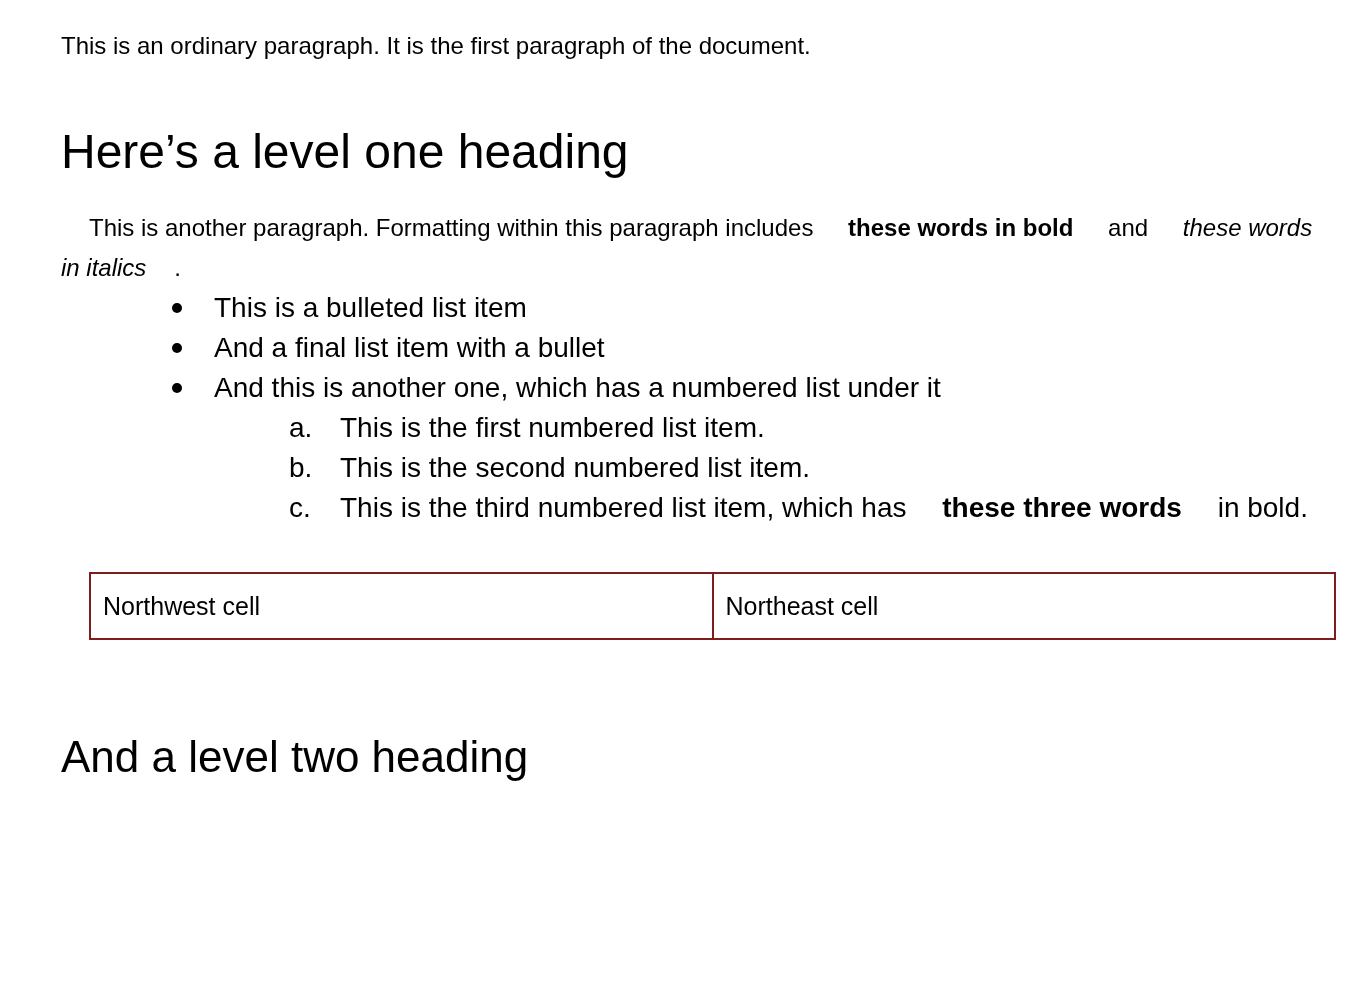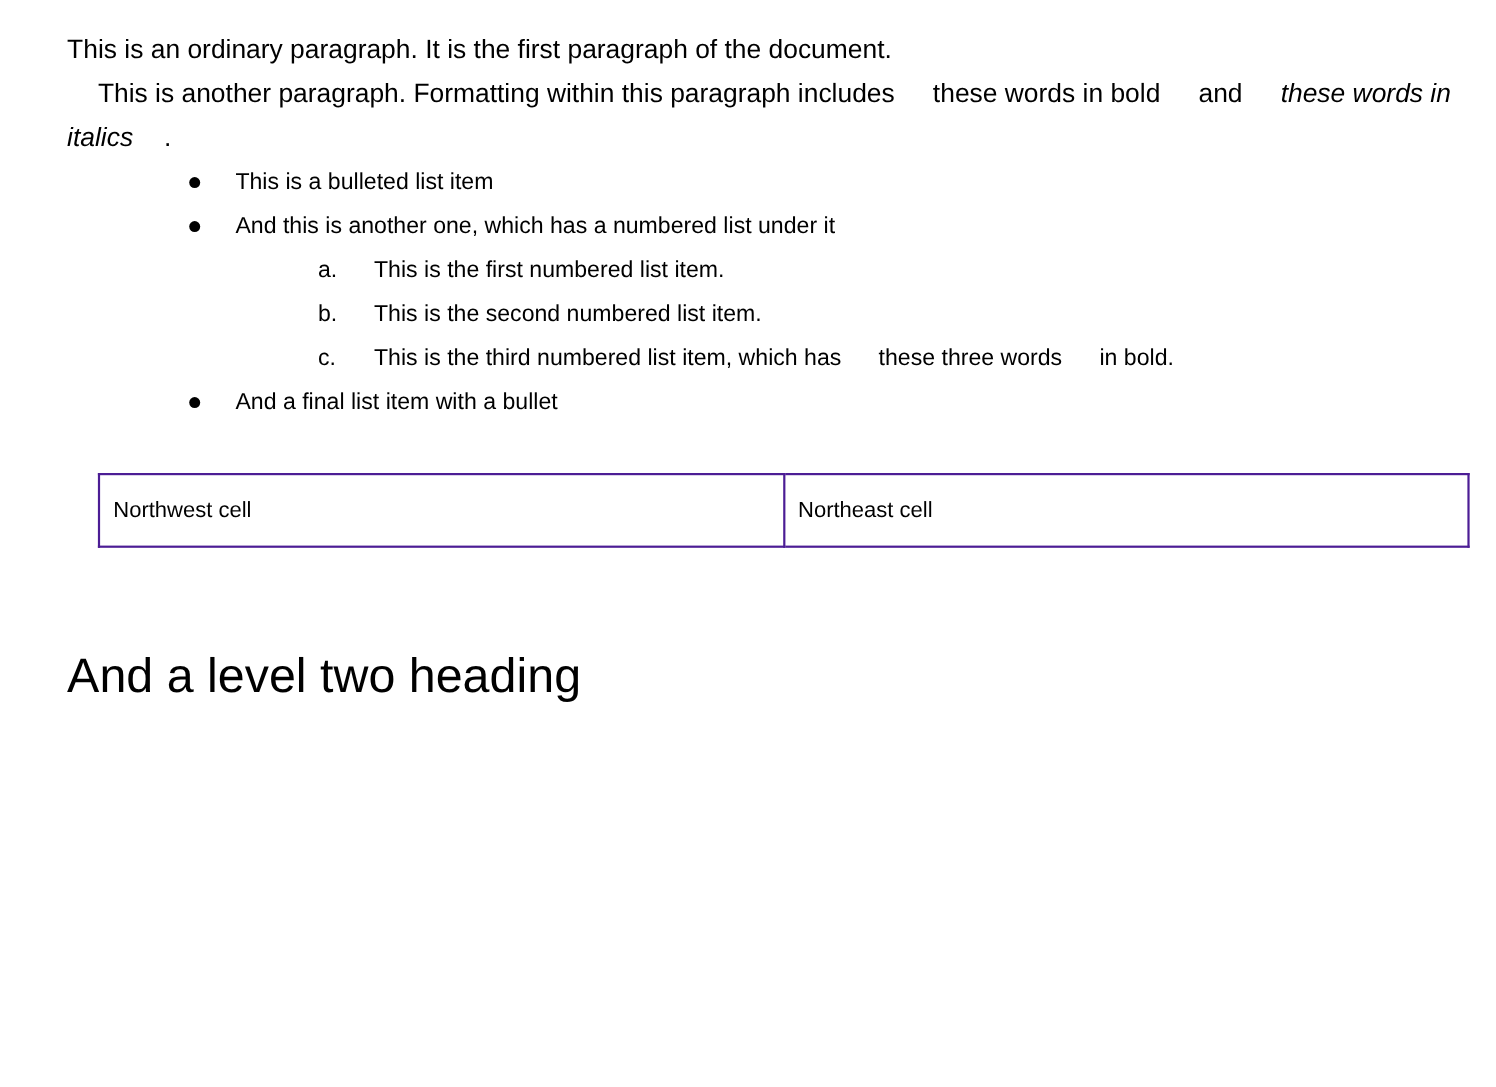--- a/index.html
+++ b/index.html
@@ -24,27 +24,27 @@
     font-size: 48px;
     line-height: 55px;
     font-weight: 400;
   }
   h2 {
     margin: 96px 0 24px 0;
     font-size: 44px;
     line-height: 41px;
     font-weight: 400;
   }
-  strong { font-weight: 400; }
+  strong { font-weight: 700; }
   em { }
 
   ul, ol { margin: 0; padding: 0; list-style: none; }
   li {
     position: relative;
-    font-size: 21px;
+    font-size: 28px;
     line-height: 40px;
   }
   li.bullet-item { padding-left: 97px; }
   li.bullet-item > .disc {
     position: absolute;
     left: 55px; top: 15px;
     width: 10px; height: 10px;
     border-radius: 50%;
     background: #000000;
   }
@@ -54,63 +54,64 @@
     left: 47px; top: 0;
   }
 
   table.doc-table {
     border-collapse: collapse;
     table-layout: fixed;
     width: 1247px;
     margin-top: 44px;
   }
   table.doc-table td {
-    border: 2px solid #4c1d95;
+    border: 2px solid #7f1d1d;
     padding: 18px 12px;
-    font-size: 20px;
+    font-size: 25px;
     line-height: 28px;
     vertical-align: middle;
   }
 </style>
 </head>
 <body>
 
 <div class="page">
 
   <p>This is an ordinary paragraph. It is the first paragraph of the document.</p>
 
+  <h1>Here’s a level one heading</h1>
 
   <p><span>This is another paragraph. Formatting within this paragraph includes </span><strong>these words in bold</strong><span> and </span><em>these words in italics</em><span>.</span></p>
 
   <ul class="bulleted-list">
     <li class="bullet-item">
       <span class="disc"></span>
       <span>This is a bulleted list item</span>
+    </li>
+    <li class="bullet-item">
+      <span class="disc"></span>
+      <span>And a final list item with a bullet</span>
     </li>
     <li class="bullet-item">
       <span class="disc"></span>
       <span>And this is another one, which has a numbered list under it</span>
       <ol class="numbered-sublist">
         <li class="lettered-item">
           <span class="marker">a.</span>
           <span>This is the first numbered list item.</span>
         </li>
         <li class="lettered-item">
           <span class="marker">b.</span>
           <span>This is the second numbered list item.</span>
         </li>
         <li class="lettered-item">
           <span class="marker">c.</span><span>This is the third numbered list item, which has </span><strong>these three words</strong><span> in bold.</span>
         </li>
       </ol>
     </li>
-    <li class="bullet-item">
-      <span class="disc"></span>
-      <span>And a final list item with a bullet</span>
-    </li>
   </ul>
 
   <table class="doc-table">
     <tbody>
       <tr>
         <td>Northwest cell</td>
         <td>Northeast cell</td>
       </tr>
     </tbody>
   </table>

